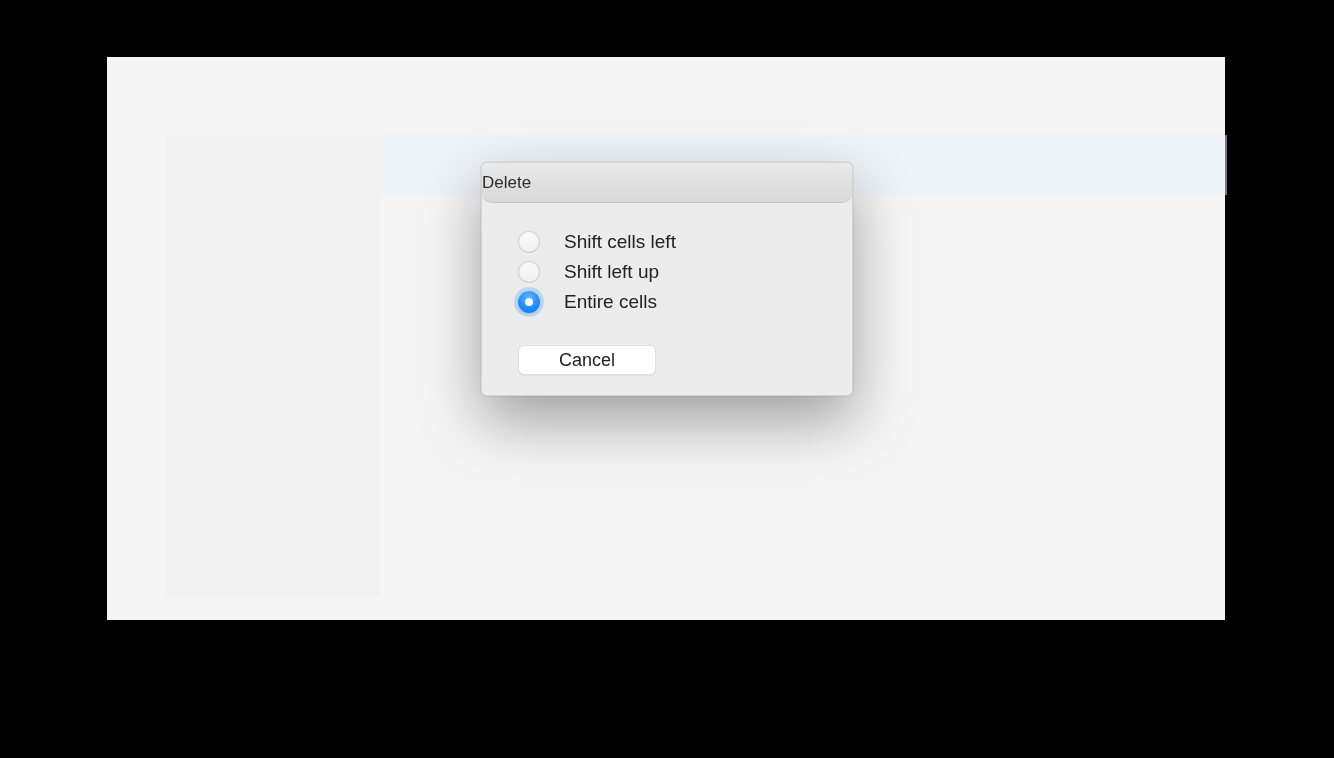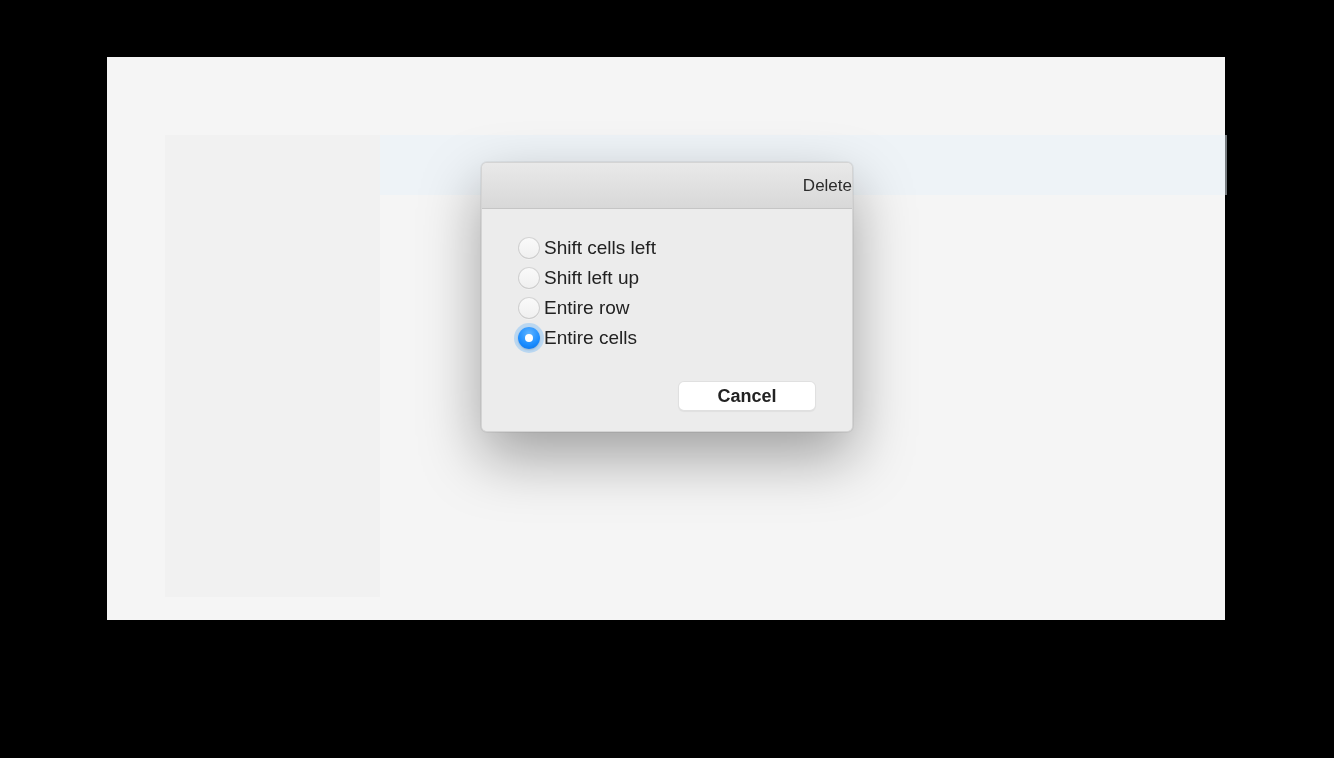--- a/index.html
+++ b/index.html
@@ -52,46 +52,47 @@
       left: 481px;
       width: 372px;
       background: #ececec;
       border: 1px solid rgba(0,0,0,0.1);
       border-radius: 6px;
       box-shadow: 0 25px 60px rgba(0,0,0,0.35), 0 0 0 1px rgba(0,0,0,0.05);
       overflow: hidden;
     }
 
     .dialog-titlebar {
-      height: 46px;
+      height: 40px;
       background: linear-gradient(#e9e9e9, #d8d8d8);
       border-bottom: 1px solid #c5c5c5;
       display: flex;
       align-items: center;
-      justify-content: flex-end;
+      justify-content: flex-start;
       font-size: 17px;
       color: #2c2c2c;
+      border-radius: 10px;
     }
 
     .dialog-body {
       padding: 28px 36px 20px 36px;
       background: #ececec;
     }
 
     .radio-group {
       display: flex;
       flex-direction: column;
       gap: 8px;
       margin-bottom: 32px;
     }
 
     .radio-item {
       display: flex;
       align-items: center;
-      gap: 4px;
+      gap: 24px;
       cursor: default;
     }
 
     .radio-circle {
       width: 22px;
       height: 22px;
       border-radius: 50%;
       position: relative;
       flex-shrink: 0;
     }
@@ -119,23 +120,22 @@
     }
 
     .radio-label {
       font-size: 19px;
       color: #222;
     }
 
     .button-row {
       display: flex;
       gap: 26px;
-      justify-content: flex-end;
+      justify-content: space-between;
       padding-left: 0px;
-      font-weight: bold;
     }
 
     .btn {
       height: 30px;
       min-width: 138px;
       border-radius: 6px;
       font-size: 18px;
       display: flex;
       align-items: center;
       justify-content: center;
@@ -171,24 +171,20 @@
       <label class="radio-item">
         <span class="radio-circle radio-unchecked"></span>
         <span class="radio-label">Shift cells left</span>
       </label>
 
       <label class="radio-item">
         <span class="radio-circle radio-unchecked"></span>
         <span class="radio-label">Shift left up</span>
       </label>
 
-      <label class="radio-item">
-        <span class="radio-circle radio-unchecked"></span>
-        <span class="radio-label">Entire row</span>
-      </label>
 
       <label class="radio-item">
         <span class="radio-circle radio-checked"></span>
         <span class="radio-label">Entire cells</span>
       </label>
 
     </div>
 
     <div class="button-row">
       <div class="btn btn-cancel">

